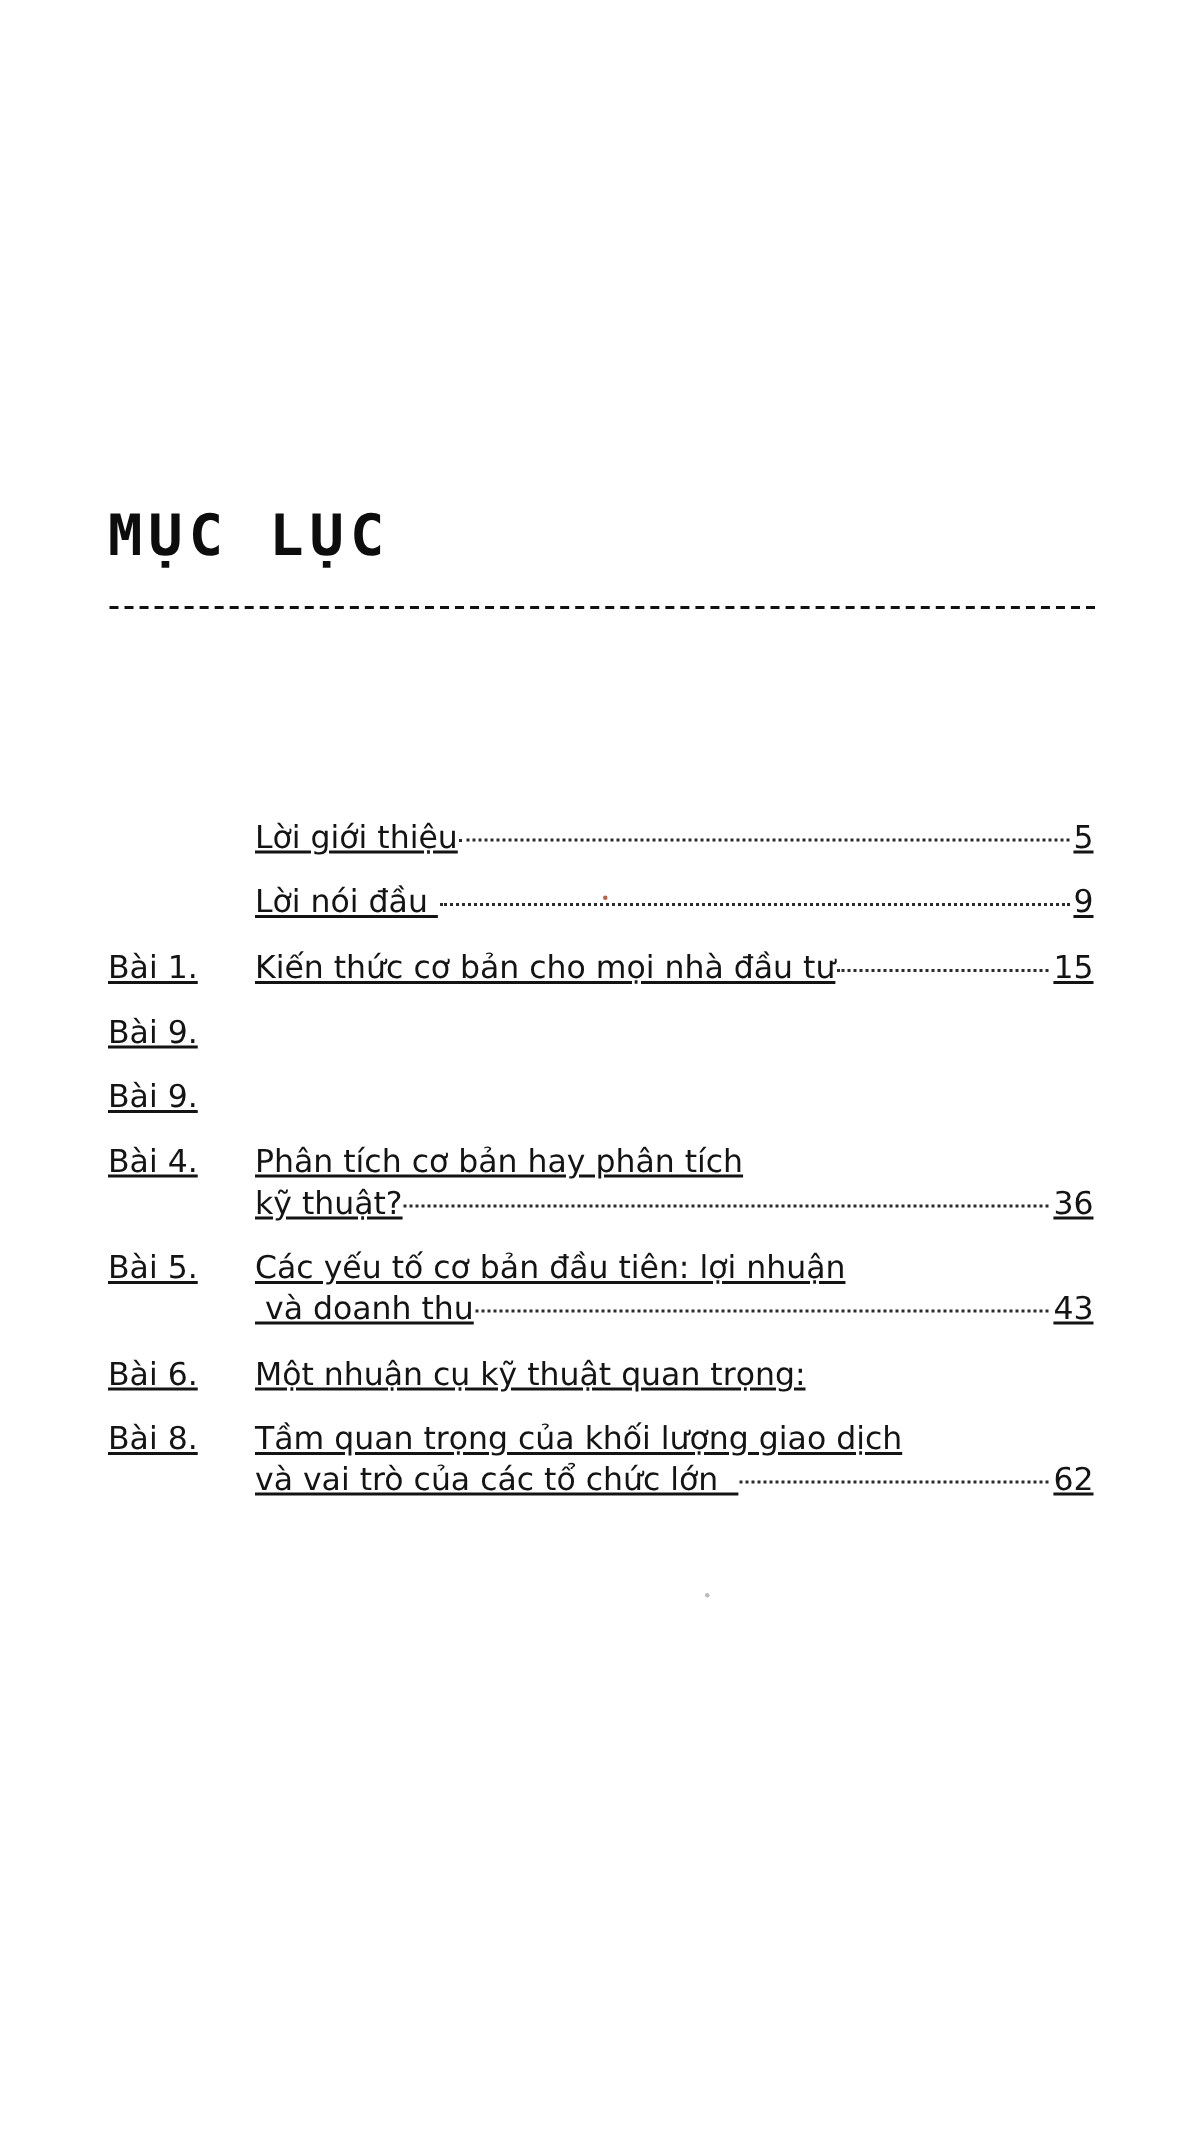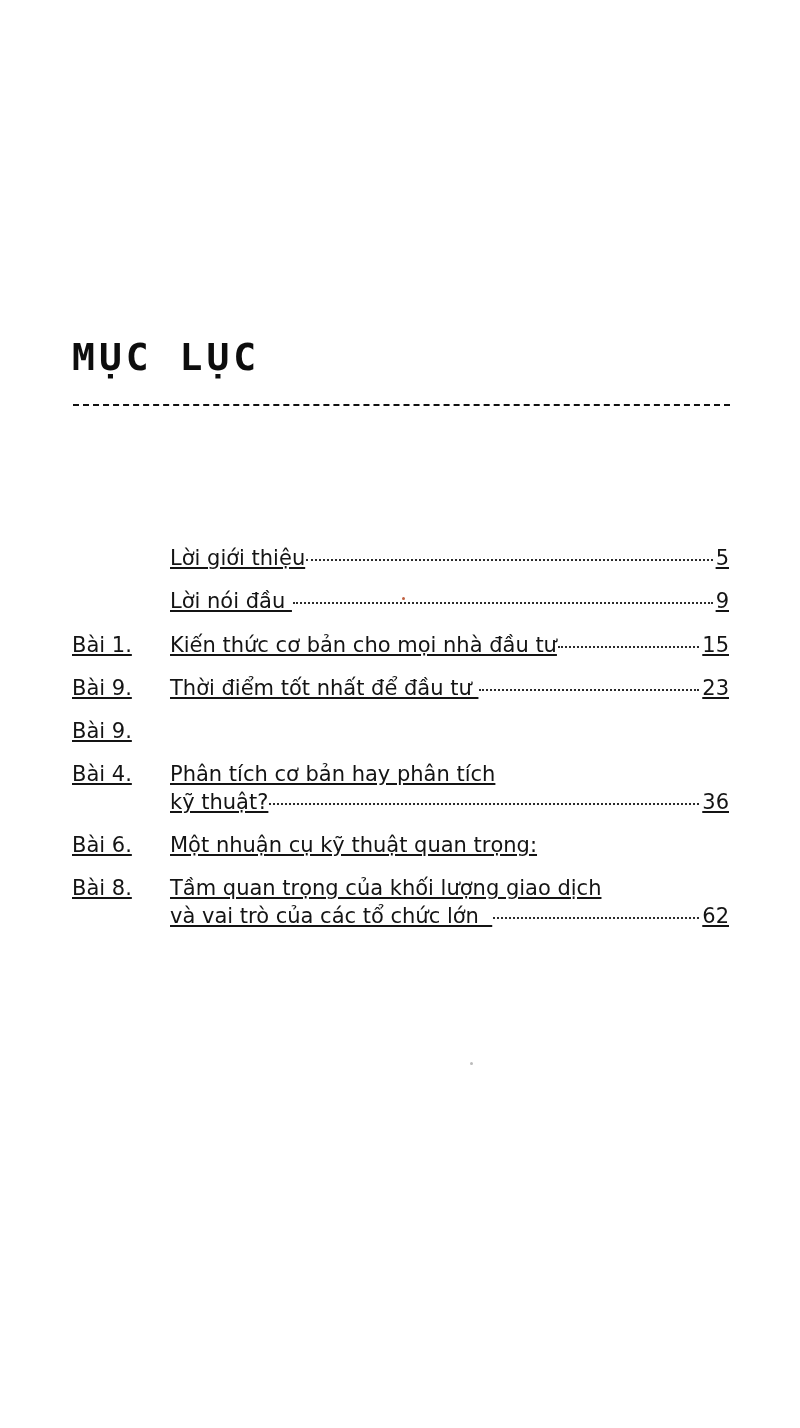--- a/index.html
+++ b/index.html
@@ -136,42 +136,49 @@
         <div class="body">
           <div class="line">
             <span class="txt">Kiến thức cơ bản cho mọi nhà đầu tư</span>
             <span class="dots"></span>
             <span class="pg">15</span>
           </div>
         </div>
       </div>
       <div class="entry">
         <div class="num">Bài 9.</div>
-        <div class="body">
-          <div class="line">
-            <span class="txt">Thời điểm tốt nhất để đầu tư </span>
-            <span class="dots"></span>
-            <span class="pg">23</span>
-          </div>
-        </div>
       </div>
       <div class="entry">
         <div class="num">Bài 9.</div>
       </div>
       <div class="entry">
         <div class="num">Bài 4.</div>
         <div class="body">
           <div class="line plain">
             <span class="txt">Phân tích cơ bản hay phân tích</span>
             <span class="dots nodots"></span>
           </div>
           <div class="line">
             <span class="txt">kỹ thuật?</span>
             <span class="dots"></span>
             <span class="pg">36</span>
+          </div>
+        </div>
+      </div>
+      <div class="entry">
+        <div class="num">Bài 5.</div>
+        <div class="body">
+          <div class="line plain">
+            <span class="txt">Các yếu tố cơ bản đầu tiên: lợi nhuận</span>
+            <span class="dots nodots"></span>
+          </div>
+          <div class="line">
+            <span class="txt"> và doanh thu</span>
+            <span class="dots"></span>
+            <span class="pg">43</span>
           </div>
         </div>
       </div>
       <div class="entry">
         <div class="num">Bài 6.</div>
         <div class="body">
           <div class="line plain">
             <span class="txt">Một nhuận cụ kỹ thuật quan trọng:</span>
             <span class="dots nodots"></span>
           </div>

